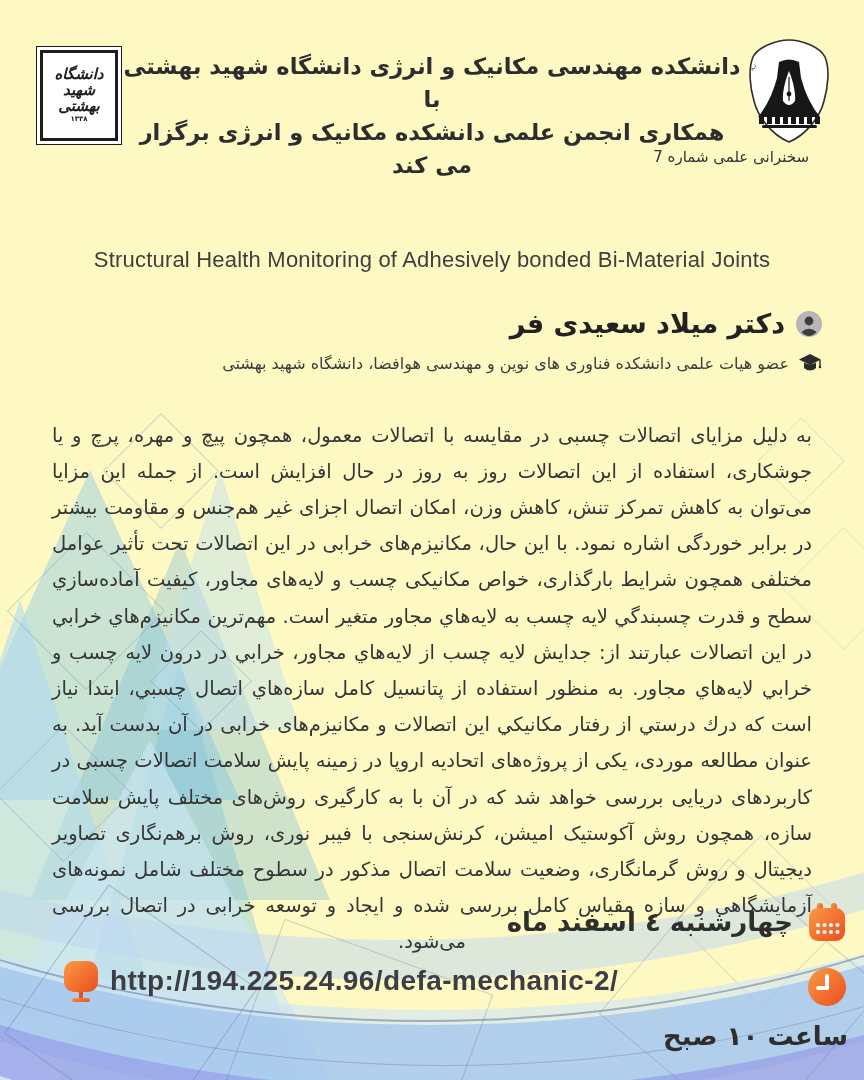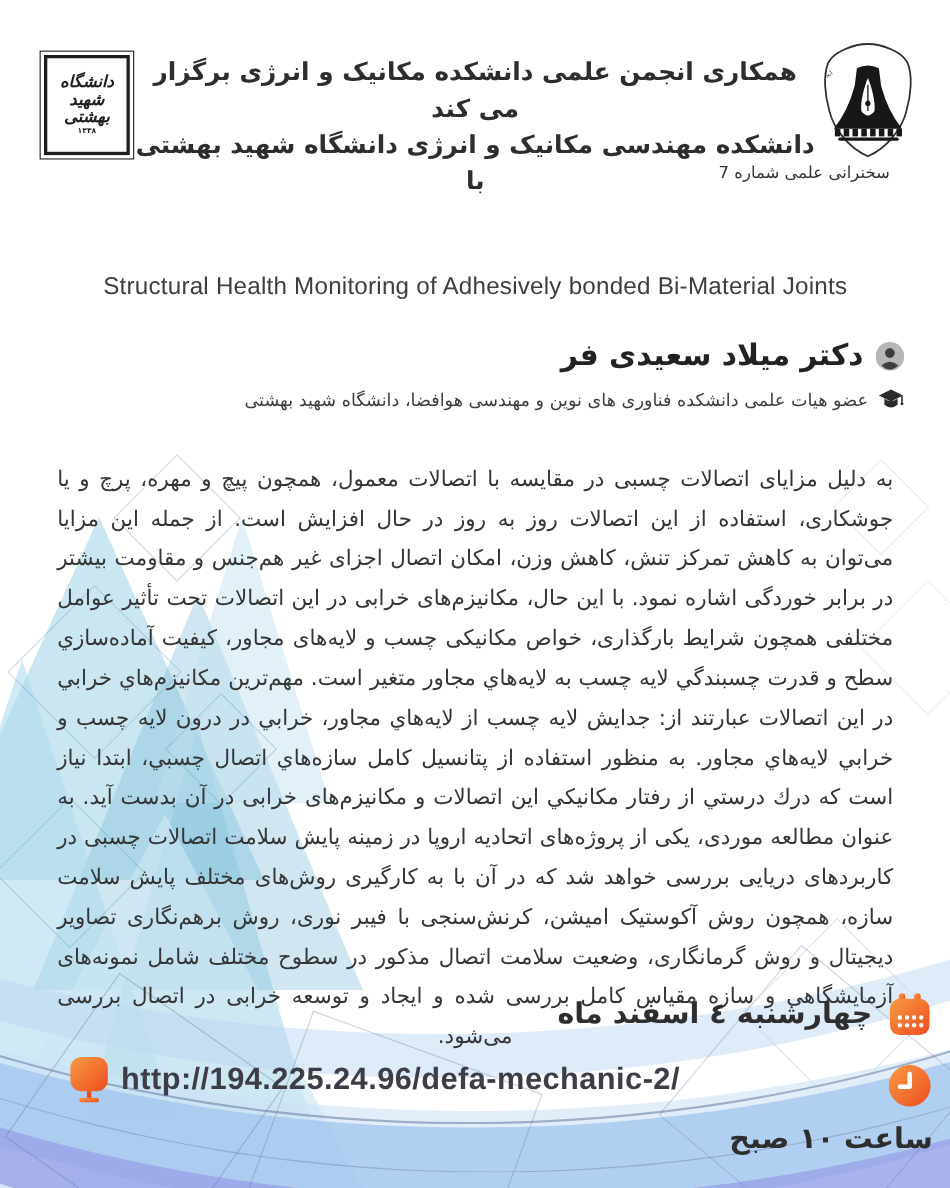--- a/index.html
+++ b/index.html
@@ -1,19 +1,19 @@
 <!DOCTYPE html>
 <html lang="fa"><head>
 <meta charset="utf-8">
 <style>
   html,body{margin:0;padding:0;}
   body{background:#e8e8e8;}
   #poster{
     position:relative; width:864px; height:1080px; margin:0 auto;
-    background:#ffffff; overflow:hidden;
+    background:#fef9c3; overflow:hidden;
     font-family:"DejaVu Sans",sans-serif; color:#2d2d2d;
   }
   
   .tri{position:absolute; clip-path:polygon(50% 0,100% 100%,0 100%); z-index:0;}
   .diamond{position:absolute; border:1px solid rgba(110,160,190,.38); transform:rotate(45deg); z-index:0;}
   .arc{position:absolute; border-radius:50%; border:0 solid transparent; z-index:0;}
   .linebox{position:absolute; border:1px solid rgba(90,110,140,.35); z-index:0;}
   
   .sbu-logo{position:absolute; left:36px; top:46px; width:86px; height:99px;
     border:1.5px solid #1d1d1d; padding:3px; box-sizing:border-box; background:#fff; z-index:2;}
@@ -97,22 +97,22 @@
   <div class="sbu-logo">
     <div class="sbu-inner">
       <span>دانشگاه</span>
       <span>شهید</span>
       <span>بهشتی</span>
       <span class="yr">۱۳۳۸</span>
     </div>
   </div>
 
   <div class="org-text">
+    <div>دانشکده مهندسی مکانیک و انرژی دانشگاه شهید بهشتی با</div>
     <div>همکاری انجمن علمی دانشکده مکانیک و انرژی برگزار می کند</div>
-    <div>دانشکده مهندسی مکانیک و انرژی دانشگاه شهید بهشتی با</div>
   </div>
 
   <svg class="badge" viewBox="0 0 114 112">
     <path d="M57 5 C70 5 88 12 93 22 C98 34 96 52 92 66 C88 82 74 100 57 107 C40 100 26 82 22 66 C18 52 16 34 21 22 C26 12 44 5 57 5 Z" fill="#ffffff" stroke="#2e2e2e" stroke-width="1.6"></path>
     <text font-size="5.5" fill="#444" direction="rtl">
       <textPath href="#tarc" startOffset="8%">انجمن علمی دانشجویی مکانیک و انرژی</textPath>
     </text>
     <path d="M47 27 Q57 22 67 27 L69 43 Q75 66 88 82 L26 82 Q39 66 45 43 Z" fill="#171717"></path>
     <path d="M57 36 C60 43 64 57 63 66 Q57 74 51 66 C50 57 54 43 57 36 Z" fill="#ffffff"></path>
     <line x1="57" y1="42" x2="57" y2="66" stroke="#171717" stroke-width="1.2"></line>

